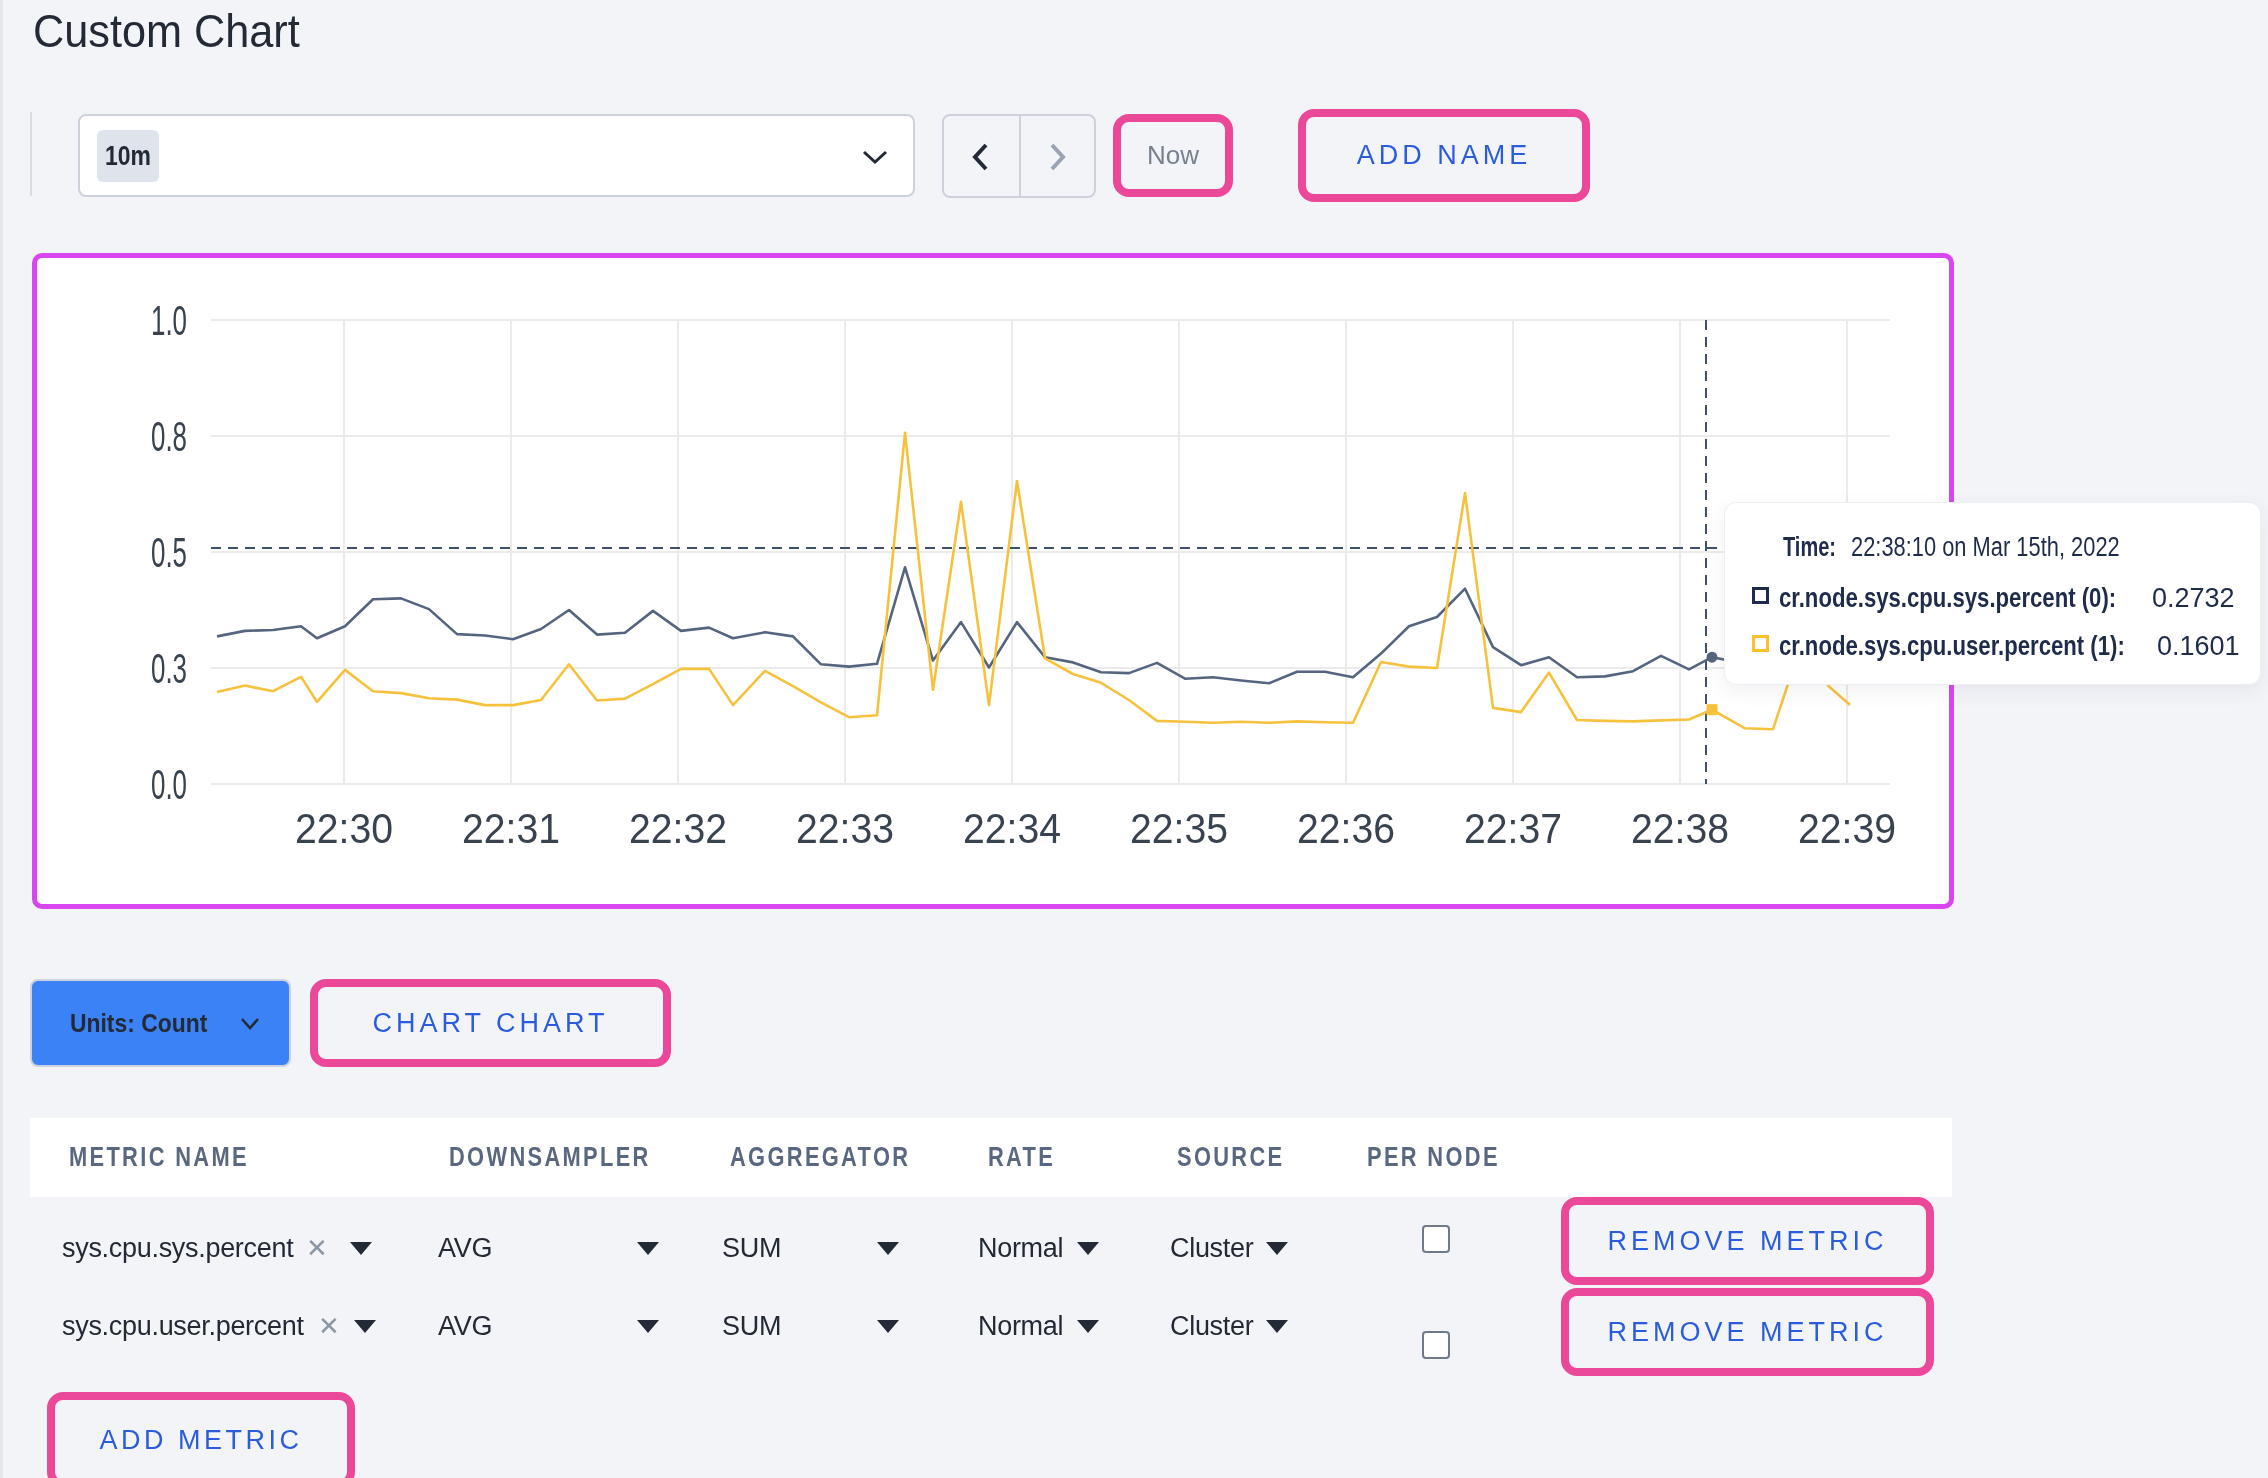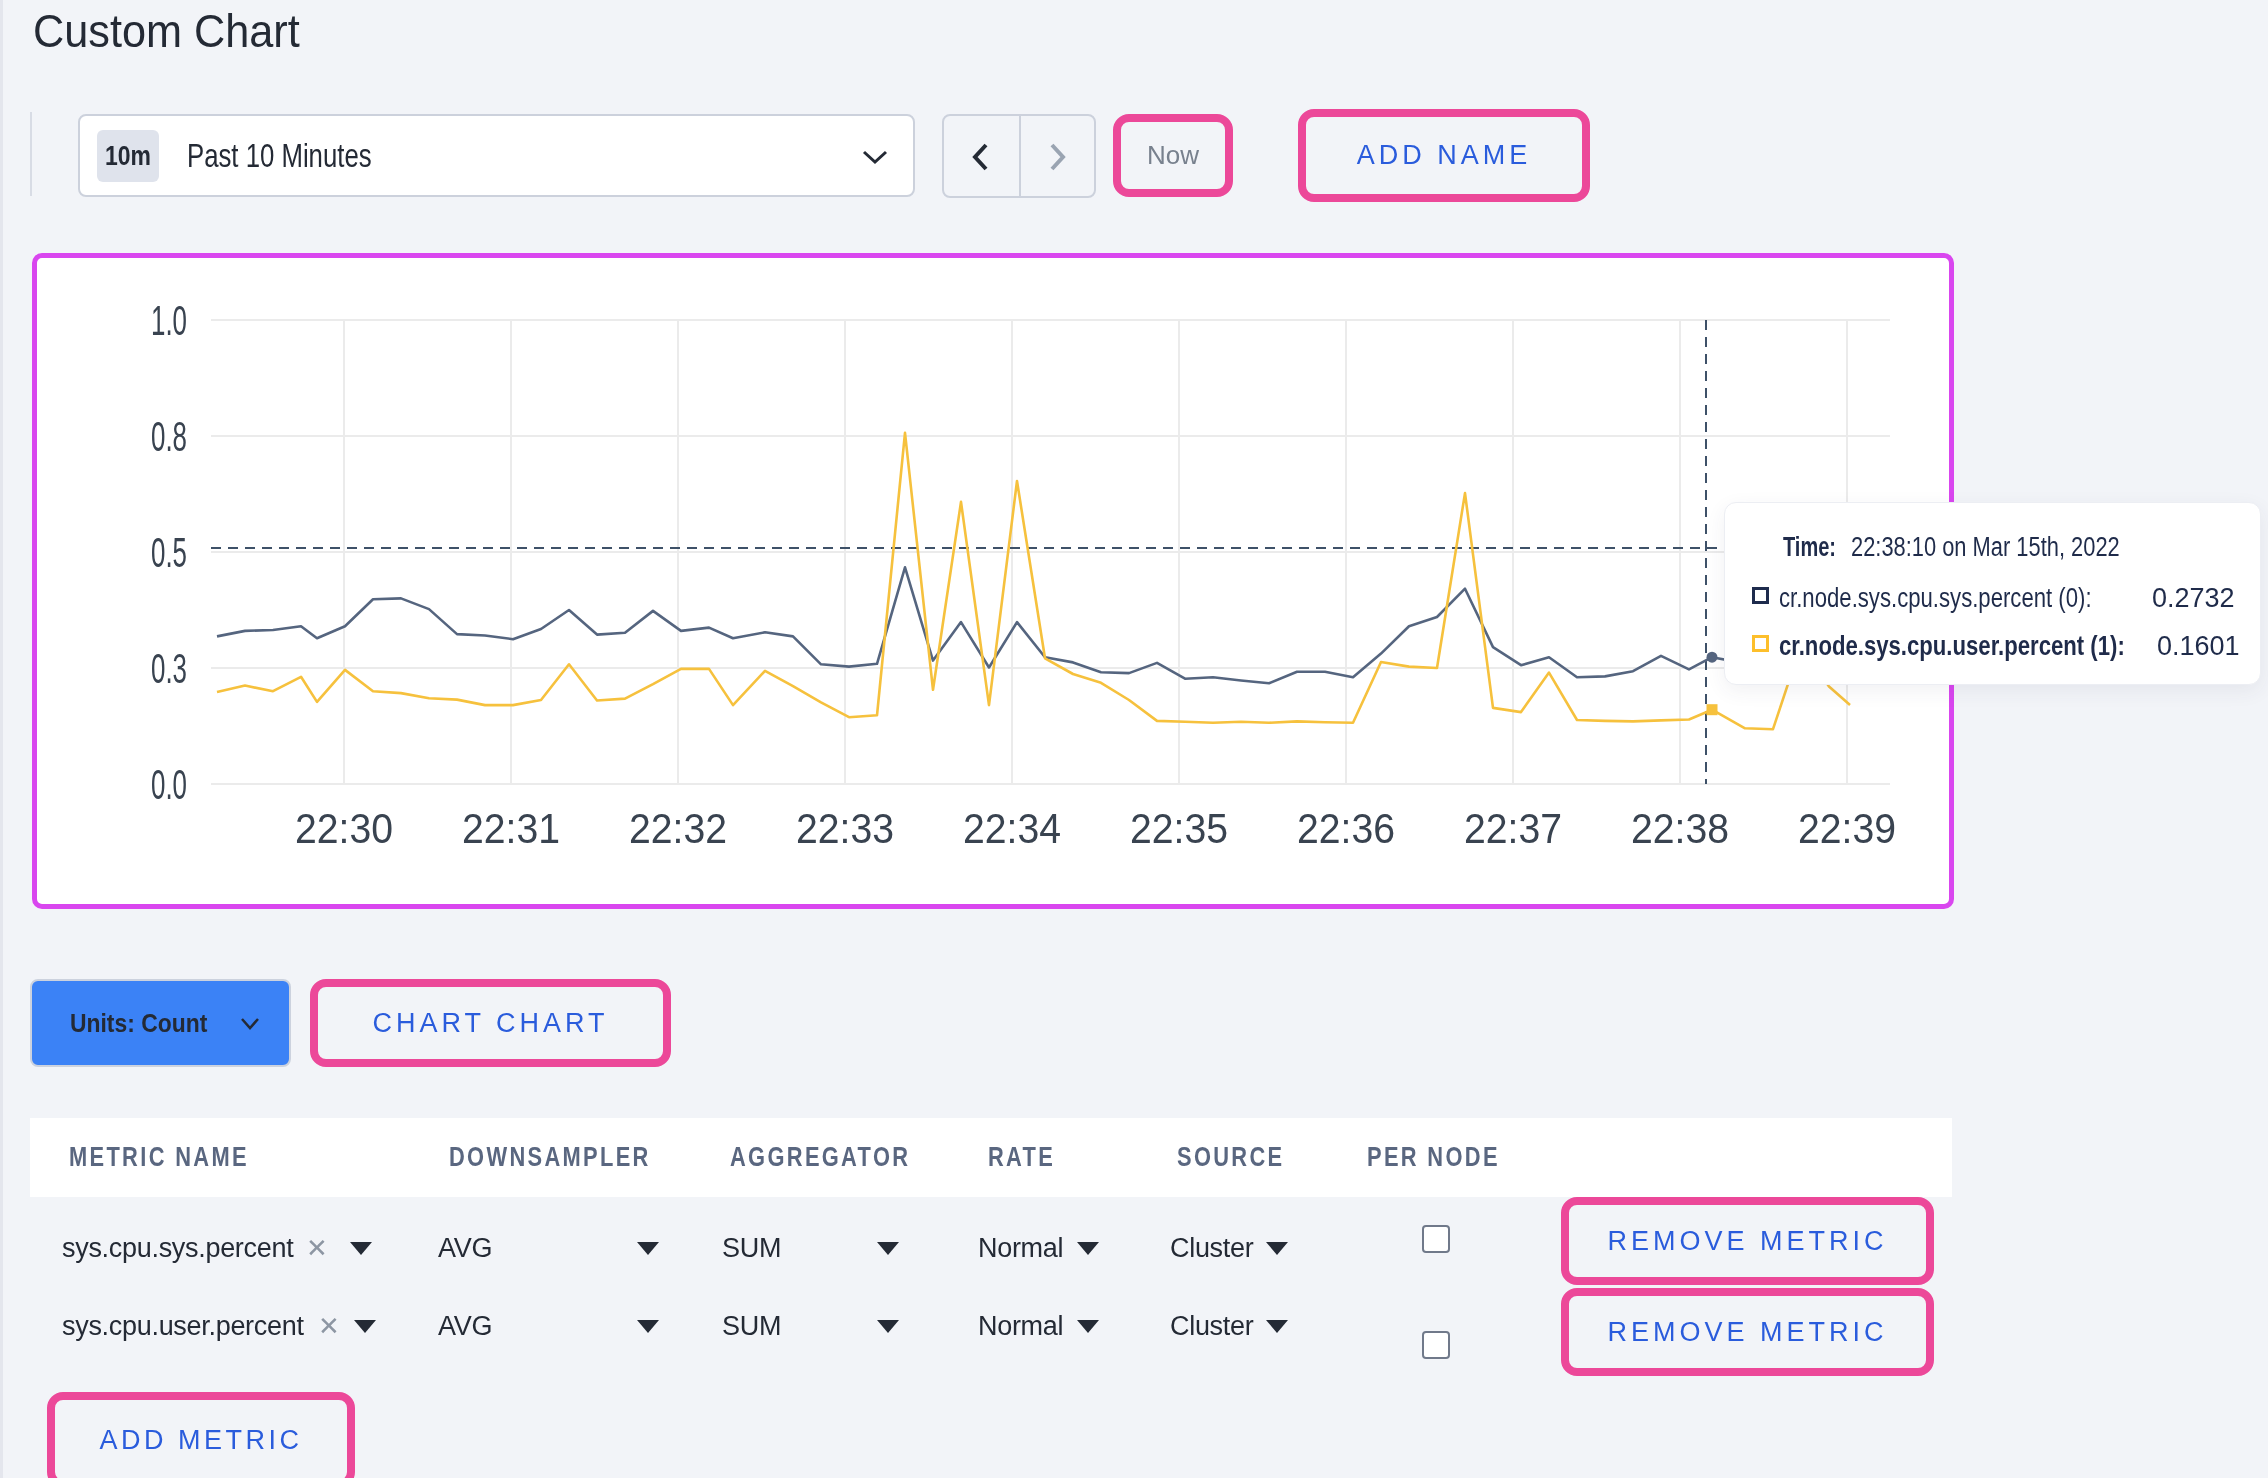--- a/index.html
+++ b/index.html
@@ -14,23 +14,20 @@
 <body>
 <div class="abs" style="left:0;top:0;width:3px;height:1478px;background:#e4e6ed"></div>
 
 <div class="abs" style="left:33px;top:8px;font-size:46px;line-height:46px;color:#242a35"><span class="sqz" style="transform:scaleX(0.94)">Custom Chart</span></div>
 
 <div class="abs" style="left:30px;top:112px;width:2px;height:84px;background:#d8dce5"></div>
 
 <div class="abs" style="left:78px;top:114px;width:837px;height:83px;background:#fff;border:2px solid #ccd1dc;border-radius:8px">
   <div class="abs" style="left:17px;top:14px;width:62px;height:52px;background:#dfe3ec;border-radius:6px;display:flex;align-items:center;justify-content:center;font-size:28px;font-weight:700;color:#242a35">
       <span class="sqz" style="transform:scaleX(0.82);transform-origin:50% 50%">10m</span>
-    </div>
-  <div class="abs" style="left:107px;top:0;height:79px;display:flex;align-items:center;font-size:33px;color:#242a35">
-      <span class="sqz" style="transform:scaleX(0.78)">Past 10 Minutes</span>
     </div>
   <svg class="abs" style="left:782px;top:33px" width="26" height="16" viewBox="0 0 26 16">
       <path d="M2 3 L13 13 L24 3" fill="none" stroke="#242a35" stroke-width="3"></path>
     </svg>
 </div>
 
 <div class="abs" style="left:942px;top:114px;width:154px;height:84px;border:2px solid #ccd1dc;border-radius:8px">
   <div class="abs" style="left:75px;top:0;width:2px;height:80px;background:#ccd1dc"></div>
   <svg class="abs" style="left:26px;top:26px" width="20" height="30" viewBox="0 0 20 30">
       <path d="M16 3 L5 15 L16 27" fill="none" stroke="#242a35" stroke-width="4"></path>
@@ -84,21 +81,21 @@
 <polyline points="180.0,434.1 208.0,427.6 236.0,433.2 264.0,418.8 280.0,443.9 308.0,411.9 336.0,433.2 364.0,435.1 392.0,440.2 420.0,441.6 448.0,447.1 476.0,447.1 504.0,442.0 532.0,406.3 560.0,442.5 588.0,440.6 616.0,426.2 644.0,410.9 672.0,410.9 696.0,447.1 728.0,412.8 756.0,428.1 784.0,444.3 812.0,459.2 840.0,457.3 868.0,174.8 896.0,431.8 924.0,243.9 952.0,447.1 980.0,223.0 1008.0,400.3 1036.0,416.0 1064.0,424.8 1092.0,442.0 1120.0,462.9 1148.0,463.8 1176.0,464.8 1204.0,463.8 1232.0,464.8 1260.0,463.4 1288.0,464.3 1316.0,464.8 1344.0,404.0 1372.0,408.6 1400.0,410.0 1428.0,235.1 1456.0,449.9 1484.0,454.1 1512.0,414.6 1540.0,462.0 1568.0,462.9 1596.0,463.4 1624.0,462.4 1652.0,461.5 1675.0,451.7 1708.0,470.3 1736.0,471.2 1764.0,386.8 1792.0,428.6 1813.0,447.1" fill="none" stroke="#f6c13d" stroke-width="2.6" stroke-linejoin="round"></polyline>
 <circle cx="1675" cy="399.2" r="5.5" fill="#55657f"></circle>
 <rect x="1669.5" y="446.2" width="11" height="11" fill="#f6c13d"></rect>
 </svg>
 </div>
 
 <div class="abs" style="left:1724px;top:502px;width:537px;height:183px;background:#fff;border:1px solid #eceef3;border-radius:12px;box-shadow:0 6px 20px rgba(50,60,80,0.07);color:#1f2b4a;font-size:27px">
   <div class="abs" style="left:58px;top:31px;line-height:27px;font-weight:700"><span class="sqz" style="transform:scaleX(0.74)">Time:</span></div>
   <div class="abs" style="left:126px;top:31px;line-height:27px"><span class="sqz" style="transform:scaleX(0.81)">22:38:10 on Mar 15th, 2022</span></div>
   <div class="abs" style="left:27px;top:84px;width:17px;height:17px;border:3px solid #1e2b4d"></div>
-  <div class="abs" style="left:54px;top:82px;line-height:27px;font-weight:400"><span class="sqz">cr.node.sys.cpu.sys.percent (0):</span></div>
+  <div class="abs" style="left:54px;top:82px;line-height:27px;font-weight:700"><span class="sqz">cr.node.sys.cpu.sys.percent (0):</span></div>
   <div class="abs" style="left:427px;top:82px;line-height:27px">0.2732</div>
   <div class="abs" style="left:27px;top:132px;width:17px;height:17px;border:3px solid #fdbf2b"></div>
   <div class="abs" style="left:54px;top:130px;line-height:27px;font-weight:700"><span class="sqz">cr.node.sys.cpu.user.percent (1):</span></div>
   <div class="abs" style="left:432px;top:130px;line-height:27px">0.1601</div>
 </div>
 
 <div class="abs" style="left:30px;top:979px;width:261px;height:88px;background:#3b82f6;border:2px solid #ccd2de;border-radius:8px;display:flex;align-items:center">
   <span class="sqz" style="margin-left:38px;font-size:26px;font-weight:700;color:#242a35;transform:scaleX(0.88)">Units: Count</span>
   <svg style="margin-left:14px" width="20" height="13" viewBox="0 0 20 13">
       <path d="M2 2 L10 11 L18 2" fill="none" stroke="#242a35" stroke-width="2.5"></path>

